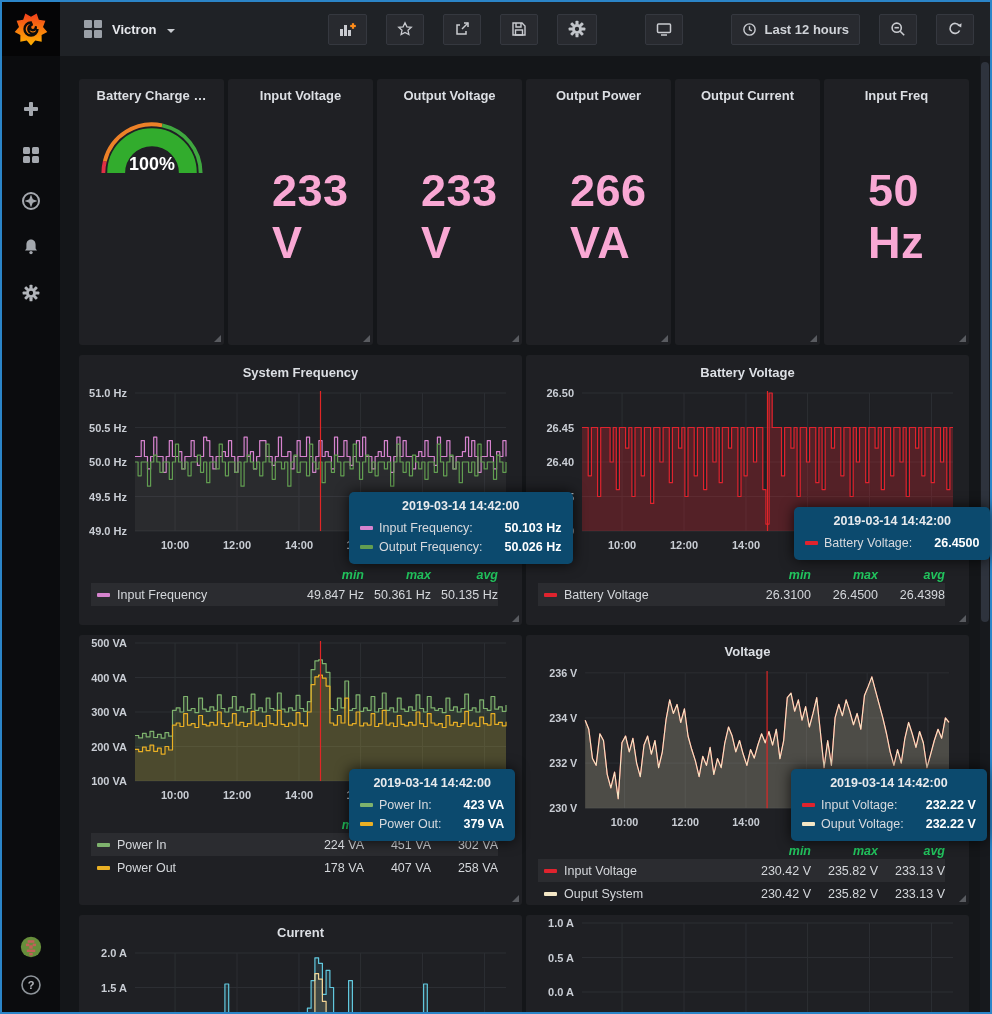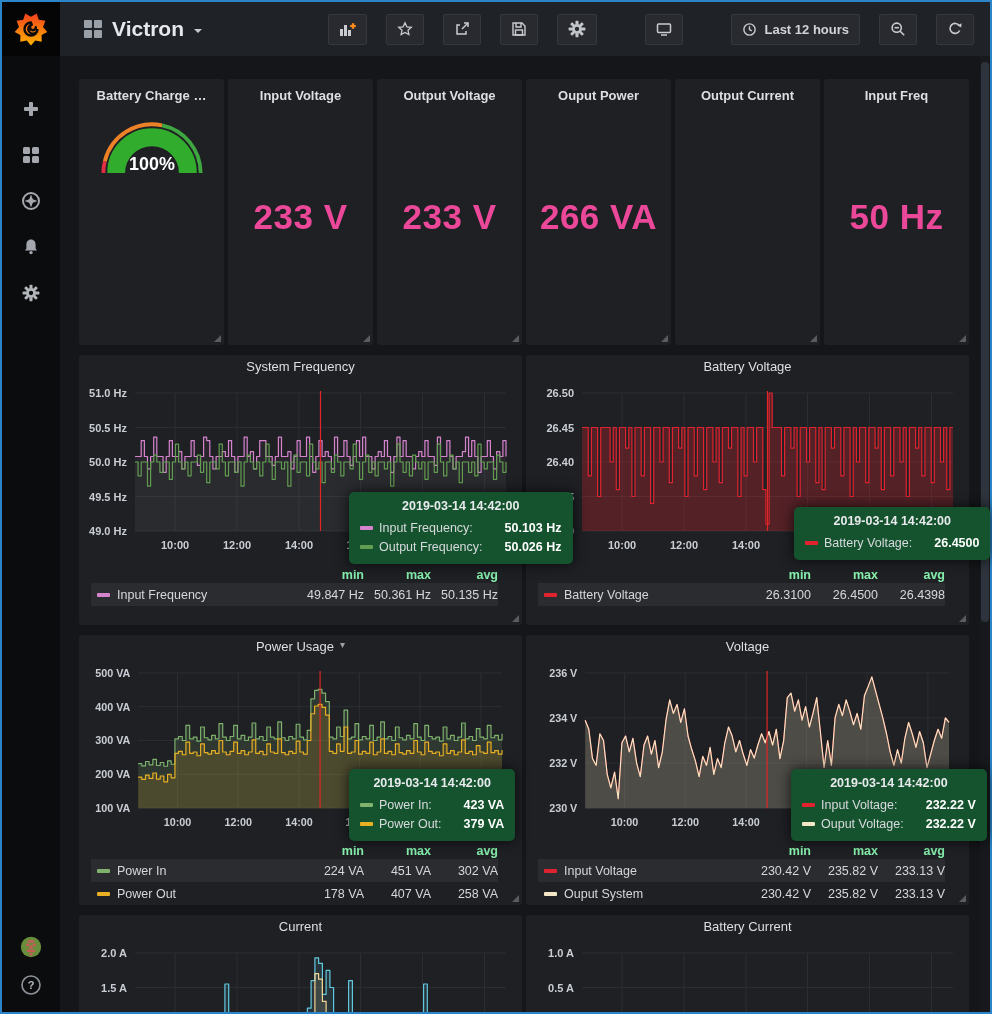--- a/index.html
+++ b/index.html
@@ -14,21 +14,21 @@
   .logo{width:58px;height:54px;background:#050506;display:flex;align-items:center;justify-content:center;cursor:pointer;}
   .side-nav{margin-top:42px;display:flex;flex-direction:column;gap:24px;align-items:center;}
   .side-btn{width:22px;height:22px;display:flex;align-items:center;justify-content:center;cursor:pointer;opacity:.92;}
   .side-bottom{margin-top:auto;margin-bottom:16px;display:flex;flex-direction:column;gap:16px;align-items:center;}
 
   
   .main{flex:1;display:flex;flex-direction:column;min-width:0;position:relative;}
   .navbar{height:54px;background:#1f2226;display:flex;align-items:center;justify-content:space-between;
           padding:0 16px 0 24px;flex-shrink:0;}
   .dash-picker{display:flex;align-items:center;gap:10px;background:none;border:none;color:#e6e8ec;
-               font-size:21px;font-weight:700;font-family:inherit;cursor:pointer;padding:0;}
+               font-size:13px;font-weight:700;font-family:inherit;cursor:pointer;padding:0;}
   .picker-grid{display:grid;grid-template-columns:8px 8px;gap:2px;}
   .picker-grid i{width:8px;height:8px;background:#9aa0a7;border-radius:1px;}
   .caret{width:0;height:0;border-left:4px solid transparent;border-right:4px solid transparent;
          border-top:4px solid #c8cbd0;margin-top:3px;}
   .nav-right{display:flex;align-items:center;gap:19px;}
   .tb{height:31px;min-width:38px;background:#282a2f;border:1px solid #35383f;border-radius:2px;
       display:flex;align-items:center;justify-content:center;gap:7px;color:#d0d3d8;
       font-size:13px;font-weight:700;padding:0 10px;cursor:pointer;box-sizing:border-box;}
   .spacer{width:10px;}
 
@@ -36,40 +36,40 @@
   .dashboard{flex:1;padding:23px 21px 0 19px;overflow:hidden;}
   .row{display:grid;gap:4px;margin-bottom:10px;}
   .row.stats{grid-template-columns:repeat(6,1fr);height:266px;}
   .row.graphs{grid-template-columns:1fr 1fr;height:270px;}
   .panel{background:#1f2024;border-radius:3px;position:relative;overflow:hidden;}
   .resize{position:absolute;right:3px;bottom:3px;width:0;height:0;
           border-left:7px solid transparent;border-bottom:7px solid #595b60;cursor:nwse-resize;}
   .stat-panel{display:flex;flex-direction:column;align-items:center;padding-top:9px;box-sizing:border-box;height:266px;}
   .p-title{font-size:13px;font-weight:700;color:#dcdfe4;white-space:nowrap;overflow:hidden;
            text-overflow:ellipsis;max-width:92%;text-align:center;cursor:pointer;}
-  .stat-value{flex:1;display:flex;align-items:center;justify-content:center;font-size:35px;font-weight:700;
-              color:#ec4899;letter-spacing:.5px;padding-bottom:14px;}
+  .stat-value{flex:1;display:flex;align-items:center;justify-content:center;font-size:45px;font-weight:700;
+              color:#f9a8d4;letter-spacing:.5px;padding-bottom:14px;margin-left:44px;}
   .gauge-wrap{flex:1;display:flex;justify-content:center;padding-bottom:10px;}
 
   .graph-panel{display:flex;flex-direction:column;}
-  .g-title{height:26px;display:flex;justify-content:center;gap:6px;
-           font-size:13px;font-weight:400;color:#dcdfe4;padding-top:4px;cursor:pointer;}
+  .g-title{height:26px;display:flex;align-items:center;justify-content:center;gap:6px;
+           font-size:13px;font-weight:700;color:#dcdfe4;padding-top:4px;cursor:pointer;}
   .g-caret{color:#9ba0a6;font-size:10px;}
   .legend{padding:0 24px 0 12px;font-size:12.5px;color:#d4d7db;}
   .l-head{display:flex;height:16px;align-items:center;padding-left:6px;}
   .l-head .l-name{flex:1;}
-  .l-head span.hcol{width:67px;text-align:right;color:#86efac;font-weight:700;}
+  .l-head span.hcol{width:67px;text-align:right;color:#22c55e;font-weight:700;font-style:italic;}
   .l-row{display:flex;align-items:center;height:23px;padding-left:6px;cursor:pointer;}
   .l-row.hl{background:rgba(255,255,255,.055);}
   .l-name{display:flex;align-items:center;gap:7px;flex:1;}
   .swatch{width:13px;height:4px;border-radius:1px;flex-shrink:0;}
   .l-val{width:67px;text-align:right;}
 
   
-  .tooltip{position:absolute;background:#14532d;border-radius:5px;padding:7px 11px 8px;
+  .tooltip{position:absolute;background:#0c4a6e;border-radius:5px;padding:7px 11px 8px;
            box-shadow:0 0 14px rgba(0,0,0,.75);z-index:50;font-size:12.5px;color:#d8dade;white-space:nowrap;}
   .tt-time{font-weight:700;text-align:center;color:#e8eaed;margin-bottom:5px;}
   .tt-row{display:flex;align-items:center;gap:6px;height:19px;}
   .tt-val{margin-left:auto;font-weight:700;color:#fff;padding-left:16px;}
 
   
   .scroll{position:absolute;top:54px;right:0;width:10px;bottom:0;background:#17191d;}
   .scroll i{position:absolute;top:6px;right:1px;width:8px;height:560px;background:#2e333d;border-radius:4px;cursor:grab;}
 </style>
 </head>
@@ -268,21 +268,21 @@
             <div class="p-title">Input Voltage</div>
             <div class="stat-value">233 V</div>
             <div class="resize"></div>
           </div>
           <div class="panel stat-panel">
             <div class="p-title">Output Voltage</div>
             <div class="stat-value">233 V</div>
             <div class="resize"></div>
           </div>
           <div class="panel stat-panel">
-            <div class="p-title">Ouput Power</div>
+            <div class="p-title">Output Power</div>
             <div class="stat-value">266 VA</div>
             <div class="resize"></div>
           </div>
           <div class="panel stat-panel">
             <div class="p-title">Output Current</div>
             <div class="resize"></div>
           </div>
           <div class="panel stat-panel">
             <div class="p-title">Input Freq</div>
             <div class="stat-value">50 Hz</div>
@@ -388,24 +388,20 @@
                 <div class="l-val">26.3100</div>
                 <div class="l-val">26.4500</div>
                 <div class="l-val">26.4398</div>
               </div>
             </div>
             <div class="resize"></div>
           </div>
         </div>
       <div class="row graphs" id="row-g1">
           <div class="panel graph-panel">
-            <div class="g-title">
-              <span>Power Usage</span>
-              <span class="g-caret">▾</span>
-            </div>
             <svg class="plot" width="440" height="182" viewBox="0 0 440 182">
               <line x1="56" y1="8" x2="427" y2="8" stroke="#2c2e33" stroke-width="1"></line>
               <text x="48" y="12" text-anchor="end" font-size="11" font-weight="700" fill="#c9cdd4">500 VA</text>
               <line x1="56" y1="42.5" x2="427" y2="42.5" stroke="#2c2e33" stroke-width="1"></line>
               <text x="48" y="46.5" text-anchor="end" font-size="11" font-weight="700" fill="#c9cdd4">400 VA</text>
               <line x1="56" y1="77" x2="427" y2="77" stroke="#2c2e33" stroke-width="1"></line>
               <text x="48" y="81" text-anchor="end" font-size="11" font-weight="700" fill="#c9cdd4">300 VA</text>
               <line x1="56" y1="111.5" x2="427" y2="111.5" stroke="#2c2e33" stroke-width="1"></line>
               <text x="48" y="115.5" text-anchor="end" font-size="11" font-weight="700" fill="#c9cdd4">200 VA</text>
               <line x1="56" y1="146" x2="427" y2="146" stroke="#2c2e33" stroke-width="1"></line>
@@ -543,23 +539,20 @@
               <text x="343.52500000000003" y="164" text-anchor="middle" font-size="11" font-weight="700" fill="#c9cdd4">18:00</text>
               <line x1="405.48199999999997" y1="8" x2="405.48199999999997" y2="146" stroke="#2c2e33" stroke-width="1"></line>
               <text x="405.48199999999997" y="164" text-anchor="middle" font-size="11" font-weight="700" fill="#c9cdd4">20:00</text>
               <path d="M56.0 111.5 L59.7 111.5 L59.7 111.5 L63.5 111.5 L63.5 111.5 L67.2 111.5 L67.2 111.5 L71.0 111.5 L71.0 111.5 L74.7 111.5 L74.7 111.5 L78.5 111.5 L78.5 111.5 L82.2 111.5 L82.2 111.5 L86.0 111.5 L86.0 111.5 L89.7 111.5 L89.7 111.5 L93.5 111.5 L93.5 111.5 L97.2 111.5 L97.2 111.5 L101.0 111.5 L101.0 111.5 L104.7 111.5 L104.7 111.5 L108.5 111.5 L108.5 111.5 L112.2 111.5 L112.2 111.5 L116.0 111.5 L116.0 111.5 L119.7 111.5 L119.7 111.5 L123.5 111.5 L123.5 111.5 L127.2 111.5 L127.2 111.5 L130.9 111.5 L130.9 111.5 L134.7 111.5 L134.7 111.5 L138.4 111.5 L138.4 111.5 L142.2 111.5 L142.2 111.5 L145.9 111.5 L145.9 39.0 L149.7 39.0 L149.7 111.5 L153.4 111.5 L153.4 111.5 L157.2 111.5 L157.2 111.5 L160.9 111.5 L160.9 111.5 L164.7 111.5 L164.7 111.5 L168.4 111.5 L168.4 111.5 L172.2 111.5 L172.2 111.5 L175.9 111.5 L175.9 111.5 L179.7 111.5 L179.7 111.5 L183.4 111.5 L183.4 111.5 L187.2 111.5 L187.2 111.5 L190.9 111.5 L190.9 111.5 L194.7 111.5 L194.7 111.5 L198.4 111.5 L198.4 111.5 L202.2 111.5 L202.2 111.5 L205.9 111.5 L205.9 111.5 L209.6 111.5 L209.6 111.5 L213.4 111.5 L213.4 111.5 L217.1 111.5 L217.1 111.5 L220.9 111.5 L220.9 111.5 L224.6 111.5 L224.6 111.5 L228.4 111.5 L228.4 63.2 L232.1 63.2 L232.1 35.6 L235.9 35.6 L235.9 12.8 L239.6 12.8 L239.6 18.3 L243.4 18.3 L243.4 49.4 L247.1 49.4 L247.1 25.3 L250.9 25.3 L250.9 42.5 L254.6 42.5 L254.6 111.5 L258.4 111.5 L258.4 111.5 L262.1 111.5 L262.1 111.5 L265.9 111.5 L265.9 111.5 L269.6 111.5 L269.6 35.6 L273.4 35.6 L273.4 111.5 L277.1 111.5 L277.1 111.5 L280.8 111.5 L280.8 111.5 L284.6 111.5 L284.6 111.5 L288.3 111.5 L288.3 111.5 L292.1 111.5 L292.1 111.5 L295.8 111.5 L295.8 111.5 L299.6 111.5 L299.6 111.5 L303.3 111.5 L303.3 111.5 L307.1 111.5 L307.1 111.5 L310.8 111.5 L310.8 111.5 L314.6 111.5 L314.6 111.5 L318.3 111.5 L318.3 111.5 L322.1 111.5 L322.1 111.5 L325.8 111.5 L325.8 111.5 L329.6 111.5 L329.6 111.5 L333.3 111.5 L333.3 111.5 L337.1 111.5 L337.1 111.5 L340.8 111.5 L340.8 111.5 L344.6 111.5 L344.6 39.0 L348.3 39.0 L348.3 83.9 L352.1 83.9 L352.1 111.5 L355.8 111.5 L355.8 111.5 L359.5 111.5 L359.5 111.5 L363.3 111.5 L363.3 111.5 L367.0 111.5 L367.0 111.5 L370.8 111.5 L370.8 111.5 L374.5 111.5 L374.5 111.5 L378.3 111.5 L378.3 111.5 L382.0 111.5 L382.0 111.5 L385.8 111.5 L385.8 111.5 L389.5 111.5 L389.5 111.5 L393.3 111.5 L393.3 111.5 L397.0 111.5 L397.0 111.5 L400.8 111.5 L400.8 111.5 L404.5 111.5 L404.5 111.5 L408.3 111.5 L408.3 111.5 L412.0 111.5 L412.0 111.5 L415.8 111.5 L415.8 111.5 L419.5 111.5 L419.5 111.5 L423.3 111.5 L423.3 111.5 L427.0 111.5 L427.0 111.5 L427 146 L56 146 Z" fill="#61c8de" fill-opacity="0.12" stroke="none"></path>
               <path d="M56.0 111.5 L59.7 111.5 L59.7 111.5 L63.5 111.5 L63.5 111.5 L67.2 111.5 L67.2 111.5 L71.0 111.5 L71.0 111.5 L74.7 111.5 L74.7 111.5 L78.5 111.5 L78.5 111.5 L82.2 111.5 L82.2 111.5 L86.0 111.5 L86.0 111.5 L89.7 111.5 L89.7 111.5 L93.5 111.5 L93.5 111.5 L97.2 111.5 L97.2 111.5 L101.0 111.5 L101.0 111.5 L104.7 111.5 L104.7 111.5 L108.5 111.5 L108.5 111.5 L112.2 111.5 L112.2 111.5 L116.0 111.5 L116.0 111.5 L119.7 111.5 L119.7 111.5 L123.5 111.5 L123.5 111.5 L127.2 111.5 L127.2 111.5 L130.9 111.5 L130.9 111.5 L134.7 111.5 L134.7 111.5 L138.4 111.5 L138.4 111.5 L142.2 111.5 L142.2 111.5 L145.9 111.5 L145.9 39.0 L149.7 39.0 L149.7 111.5 L153.4 111.5 L153.4 111.5 L157.2 111.5 L157.2 111.5 L160.9 111.5 L160.9 111.5 L164.7 111.5 L164.7 111.5 L168.4 111.5 L168.4 111.5 L172.2 111.5 L172.2 111.5 L175.9 111.5 L175.9 111.5 L179.7 111.5 L179.7 111.5 L183.4 111.5 L183.4 111.5 L187.2 111.5 L187.2 111.5 L190.9 111.5 L190.9 111.5 L194.7 111.5 L194.7 111.5 L198.4 111.5 L198.4 111.5 L202.2 111.5 L202.2 111.5 L205.9 111.5 L205.9 111.5 L209.6 111.5 L209.6 111.5 L213.4 111.5 L213.4 111.5 L217.1 111.5 L217.1 111.5 L220.9 111.5 L220.9 111.5 L224.6 111.5 L224.6 111.5 L228.4 111.5 L228.4 63.2 L232.1 63.2 L232.1 35.6 L235.9 35.6 L235.9 12.8 L239.6 12.8 L239.6 18.3 L243.4 18.3 L243.4 49.4 L247.1 49.4 L247.1 25.3 L250.9 25.3 L250.9 42.5 L254.6 42.5 L254.6 111.5 L258.4 111.5 L258.4 111.5 L262.1 111.5 L262.1 111.5 L265.9 111.5 L265.9 111.5 L269.6 111.5 L269.6 35.6 L273.4 35.6 L273.4 111.5 L277.1 111.5 L277.1 111.5 L280.8 111.5 L280.8 111.5 L284.6 111.5 L284.6 111.5 L288.3 111.5 L288.3 111.5 L292.1 111.5 L292.1 111.5 L295.8 111.5 L295.8 111.5 L299.6 111.5 L299.6 111.5 L303.3 111.5 L303.3 111.5 L307.1 111.5 L307.1 111.5 L310.8 111.5 L310.8 111.5 L314.6 111.5 L314.6 111.5 L318.3 111.5 L318.3 111.5 L322.1 111.5 L322.1 111.5 L325.8 111.5 L325.8 111.5 L329.6 111.5 L329.6 111.5 L333.3 111.5 L333.3 111.5 L337.1 111.5 L337.1 111.5 L340.8 111.5 L340.8 111.5 L344.6 111.5 L344.6 39.0 L348.3 39.0 L348.3 83.9 L352.1 83.9 L352.1 111.5 L355.8 111.5 L355.8 111.5 L359.5 111.5 L359.5 111.5 L363.3 111.5 L363.3 111.5 L367.0 111.5 L367.0 111.5 L370.8 111.5 L370.8 111.5 L374.5 111.5 L374.5 111.5 L378.3 111.5 L378.3 111.5 L382.0 111.5 L382.0 111.5 L385.8 111.5 L385.8 111.5 L389.5 111.5 L389.5 111.5 L393.3 111.5 L393.3 111.5 L397.0 111.5 L397.0 111.5 L400.8 111.5 L400.8 111.5 L404.5 111.5 L404.5 111.5 L408.3 111.5 L408.3 111.5 L412.0 111.5 L412.0 111.5 L415.8 111.5 L415.8 111.5 L419.5 111.5 L419.5 111.5 L423.3 111.5 L423.3 111.5 L427.0 111.5 L427.0 111.5" fill="none" stroke="#61c8de" stroke-width="1.2" stroke-linejoin="round"></path>
               <path d="M56.0 115.0 L59.7 115.0 L59.7 115.0 L63.5 115.0 L63.5 115.0 L67.2 115.0 L67.2 115.0 L71.0 115.0 L71.0 115.0 L74.7 115.0 L74.7 115.0 L78.5 115.0 L78.5 115.0 L82.2 115.0 L82.2 115.0 L86.0 115.0 L86.0 115.0 L89.7 115.0 L89.7 115.0 L93.5 115.0 L93.5 115.0 L97.2 115.0 L97.2 115.0 L101.0 115.0 L101.0 115.0 L104.7 115.0 L104.7 115.0 L108.5 115.0 L108.5 115.0 L112.2 115.0 L112.2 115.0 L116.0 115.0 L116.0 115.0 L119.7 115.0 L119.7 115.0 L123.5 115.0 L123.5 115.0 L127.2 115.0 L127.2 115.0 L130.9 115.0 L130.9 115.0 L134.7 115.0 L134.7 115.0 L138.4 115.0 L138.4 115.0 L142.2 115.0 L142.2 115.0 L145.9 115.0 L145.9 115.0 L149.7 115.0 L149.7 115.0 L153.4 115.0 L153.4 115.0 L157.2 115.0 L157.2 115.0 L160.9 115.0 L160.9 115.0 L164.7 115.0 L164.7 115.0 L168.4 115.0 L168.4 115.0 L172.2 115.0 L172.2 115.0 L175.9 115.0 L175.9 115.0 L179.7 115.0 L179.7 115.0 L183.4 115.0 L183.4 115.0 L187.2 115.0 L187.2 115.0 L190.9 115.0 L190.9 115.0 L194.7 115.0 L194.7 115.0 L198.4 115.0 L198.4 115.0 L202.2 115.0 L202.2 115.0 L205.9 115.0 L205.9 115.0 L209.6 115.0 L209.6 115.0 L213.4 115.0 L213.4 115.0 L217.1 115.0 L217.1 115.0 L220.9 115.0 L220.9 115.0 L224.6 115.0 L224.6 115.0 L228.4 115.0 L228.4 115.0 L232.1 115.0 L232.1 115.0 L235.9 115.0 L235.9 28.7 L239.6 28.7 L239.6 34.2 L243.4 34.2 L243.4 56.3 L247.1 56.3 L247.1 70.1 L250.9 70.1 L250.9 115.0 L254.6 115.0 L254.6 115.0 L258.4 115.0 L258.4 115.0 L262.1 115.0 L262.1 115.0 L265.9 115.0 L265.9 115.0 L269.6 115.0 L269.6 115.0 L273.4 115.0 L273.4 115.0 L277.1 115.0 L277.1 115.0 L280.8 115.0 L280.8 115.0 L284.6 115.0 L284.6 115.0 L288.3 115.0 L288.3 115.0 L292.1 115.0 L292.1 115.0 L295.8 115.0 L295.8 115.0 L299.6 115.0 L299.6 115.0 L303.3 115.0 L303.3 115.0 L307.1 115.0 L307.1 115.0 L310.8 115.0 L310.8 115.0 L314.6 115.0 L314.6 115.0 L318.3 115.0 L318.3 115.0 L322.1 115.0 L322.1 115.0 L325.8 115.0 L325.8 115.0 L329.6 115.0 L329.6 115.0 L333.3 115.0 L333.3 115.0 L337.1 115.0 L337.1 115.0 L340.8 115.0 L340.8 115.0 L344.6 115.0 L344.6 115.0 L348.3 115.0 L348.3 115.0 L352.1 115.0 L352.1 115.0 L355.8 115.0 L355.8 115.0 L359.5 115.0 L359.5 115.0 L363.3 115.0 L363.3 115.0 L367.0 115.0 L367.0 115.0 L370.8 115.0 L370.8 115.0 L374.5 115.0 L374.5 115.0 L378.3 115.0 L378.3 115.0 L382.0 115.0 L382.0 115.0 L385.8 115.0 L385.8 115.0 L389.5 115.0 L389.5 115.0 L393.3 115.0 L393.3 115.0 L397.0 115.0 L397.0 115.0 L400.8 115.0 L400.8 115.0 L404.5 115.0 L404.5 115.0 L408.3 115.0 L408.3 115.0 L412.0 115.0 L412.0 115.0 L415.8 115.0 L415.8 115.0 L419.5 115.0 L419.5 115.0 L423.3 115.0 L423.3 115.0 L427.0 115.0 L427.0 115.0 L427 146 L56 146 Z" fill="#f2d493" fill-opacity="0.12" stroke="none"></path>
               <path d="M56.0 115.0 L59.7 115.0 L59.7 115.0 L63.5 115.0 L63.5 115.0 L67.2 115.0 L67.2 115.0 L71.0 115.0 L71.0 115.0 L74.7 115.0 L74.7 115.0 L78.5 115.0 L78.5 115.0 L82.2 115.0 L82.2 115.0 L86.0 115.0 L86.0 115.0 L89.7 115.0 L89.7 115.0 L93.5 115.0 L93.5 115.0 L97.2 115.0 L97.2 115.0 L101.0 115.0 L101.0 115.0 L104.7 115.0 L104.7 115.0 L108.5 115.0 L108.5 115.0 L112.2 115.0 L112.2 115.0 L116.0 115.0 L116.0 115.0 L119.7 115.0 L119.7 115.0 L123.5 115.0 L123.5 115.0 L127.2 115.0 L127.2 115.0 L130.9 115.0 L130.9 115.0 L134.7 115.0 L134.7 115.0 L138.4 115.0 L138.4 115.0 L142.2 115.0 L142.2 115.0 L145.9 115.0 L145.9 115.0 L149.7 115.0 L149.7 115.0 L153.4 115.0 L153.4 115.0 L157.2 115.0 L157.2 115.0 L160.9 115.0 L160.9 115.0 L164.7 115.0 L164.7 115.0 L168.4 115.0 L168.4 115.0 L172.2 115.0 L172.2 115.0 L175.9 115.0 L175.9 115.0 L179.7 115.0 L179.7 115.0 L183.4 115.0 L183.4 115.0 L187.2 115.0 L187.2 115.0 L190.9 115.0 L190.9 115.0 L194.7 115.0 L194.7 115.0 L198.4 115.0 L198.4 115.0 L202.2 115.0 L202.2 115.0 L205.9 115.0 L205.9 115.0 L209.6 115.0 L209.6 115.0 L213.4 115.0 L213.4 115.0 L217.1 115.0 L217.1 115.0 L220.9 115.0 L220.9 115.0 L224.6 115.0 L224.6 115.0 L228.4 115.0 L228.4 115.0 L232.1 115.0 L232.1 115.0 L235.9 115.0 L235.9 28.7 L239.6 28.7 L239.6 34.2 L243.4 34.2 L243.4 56.3 L247.1 56.3 L247.1 70.1 L250.9 70.1 L250.9 115.0 L254.6 115.0 L254.6 115.0 L258.4 115.0 L258.4 115.0 L262.1 115.0 L262.1 115.0 L265.9 115.0 L265.9 115.0 L269.6 115.0 L269.6 115.0 L273.4 115.0 L273.4 115.0 L277.1 115.0 L277.1 115.0 L280.8 115.0 L280.8 115.0 L284.6 115.0 L284.6 115.0 L288.3 115.0 L288.3 115.0 L292.1 115.0 L292.1 115.0 L295.8 115.0 L295.8 115.0 L299.6 115.0 L299.6 115.0 L303.3 115.0 L303.3 115.0 L307.1 115.0 L307.1 115.0 L310.8 115.0 L310.8 115.0 L314.6 115.0 L314.6 115.0 L318.3 115.0 L318.3 115.0 L322.1 115.0 L322.1 115.0 L325.8 115.0 L325.8 115.0 L329.6 115.0 L329.6 115.0 L333.3 115.0 L333.3 115.0 L337.1 115.0 L337.1 115.0 L340.8 115.0 L340.8 115.0 L344.6 115.0 L344.6 115.0 L348.3 115.0 L348.3 115.0 L352.1 115.0 L352.1 115.0 L355.8 115.0 L355.8 115.0 L359.5 115.0 L359.5 115.0 L363.3 115.0 L363.3 115.0 L367.0 115.0 L367.0 115.0 L370.8 115.0 L370.8 115.0 L374.5 115.0 L374.5 115.0 L378.3 115.0 L378.3 115.0 L382.0 115.0 L382.0 115.0 L385.8 115.0 L385.8 115.0 L389.5 115.0 L389.5 115.0 L393.3 115.0 L393.3 115.0 L397.0 115.0 L397.0 115.0 L400.8 115.0 L400.8 115.0 L404.5 115.0 L404.5 115.0 L408.3 115.0 L408.3 115.0 L412.0 115.0 L412.0 115.0 L415.8 115.0 L415.8 115.0 L419.5 115.0 L419.5 115.0 L423.3 115.0 L423.3 115.0 L427.0 115.0 L427.0 115.0" fill="none" stroke="#f2d493" stroke-width="1.2" stroke-linejoin="round"></path>
             </svg>
           </div>
           <div class="panel graph-panel">
-            <div class="g-title">
-              <span>Battery Current</span>
-            </div>
             <svg class="plot" width="440" height="182" viewBox="0 0 440 182">
               <line x1="56" y1="8" x2="427" y2="8" stroke="#2c2e33" stroke-width="1"></line>
               <text x="48" y="12" text-anchor="end" font-size="11" font-weight="700" fill="#c9cdd4">1.0 A</text>
               <line x1="56" y1="42.5" x2="427" y2="42.5" stroke="#2c2e33" stroke-width="1"></line>
               <text x="48" y="46.5" text-anchor="end" font-size="11" font-weight="700" fill="#c9cdd4">0.5 A</text>
               <line x1="56" y1="77" x2="427" y2="77" stroke="#2c2e33" stroke-width="1"></line>
               <text x="48" y="81" text-anchor="end" font-size="11" font-weight="700" fill="#c9cdd4">0.0 A</text>
               <line x1="56" y1="111.5" x2="427" y2="111.5" stroke="#2c2e33" stroke-width="1"></line>
               <text x="48" y="115.5" text-anchor="end" font-size="11" font-weight="700" fill="#c9cdd4">-0.5 A</text>
               <line x1="56" y1="146" x2="427" y2="146" stroke="#2c2e33" stroke-width="1"></line>

